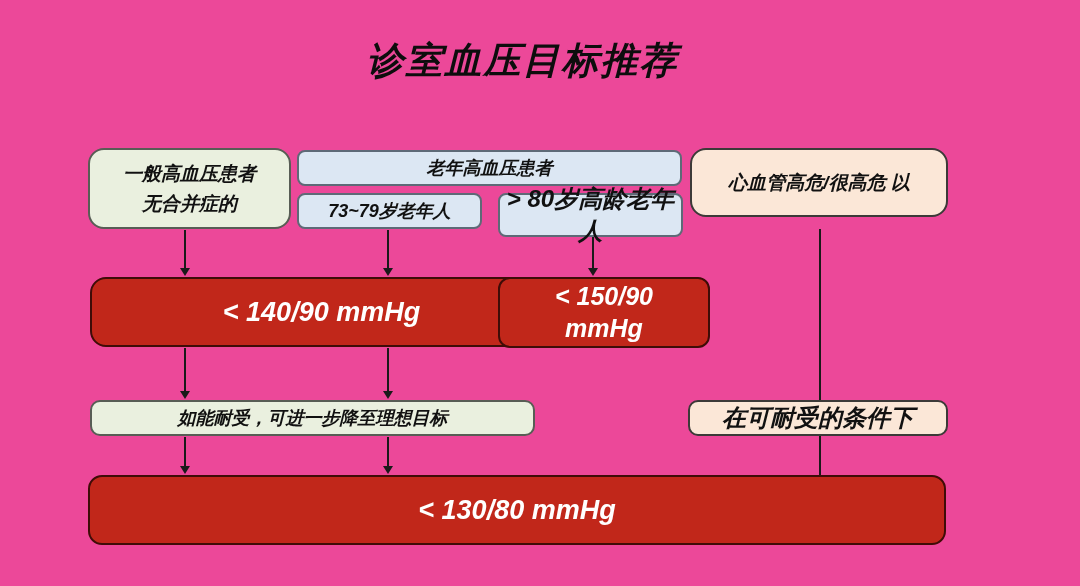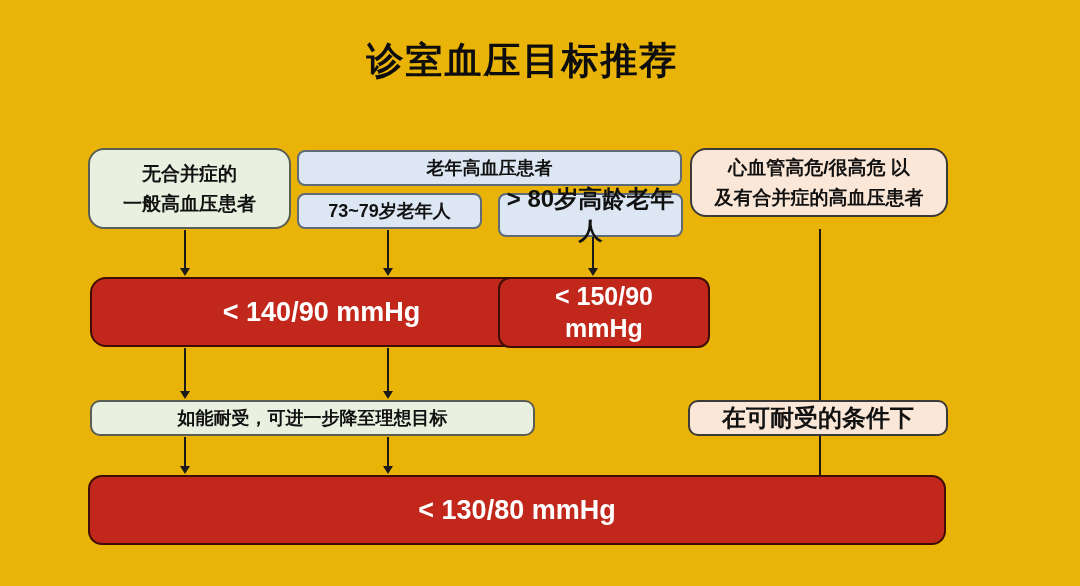--- a/index.html
+++ b/index.html
@@ -1,17 +1,17 @@
 <!DOCTYPE html>
 <html style="--red: #c1271a; --green-fill: #eaf0df; --blue-fill: #dce7f3; --peach-fill: #fbe7d7; --arrow: #1a1a1a;"><head>
 <meta charset="utf-8">
 <style>
   html,body{margin:0;padding:0;background:#fff;}
   body{width:1080px;height:586px;font-family:"Liberation Sans","DejaVu Sans",sans-serif;}
-  .canvas{position:relative;width:1080px;height:586px;background:#eab308;overflow:hidden;}
+  .canvas{position:relative;width:1080px;height:586px;background:#ec4899;overflow:hidden;font-style:italic;}
 
   .title{position:absolute;left:0;top:36px;width:1045px;margin:0;text-align:center;
          font-size:37px;font-weight:800;color:#0d0d0d;letter-spacing:2px;}
 
   .box{position:absolute;box-sizing:border-box;display:flex;flex-direction:column;
        align-items:center;justify-content:center;text-align:center;
        font-weight:700;color:#111;z-index:1;}
 
   .green{background:var(--green-fill,#eaf0df);border:2px solid #585d55;}
   .blue{background:var(--blue-fill,#dce7f3);border:2px solid #5e6a77;}
@@ -41,39 +41,38 @@
   .vline{position:absolute;width:2px;background:var(--arrow,#1a1a1a);z-index:0;}
 </style>
 </head>
 <body>
 
 <div class="canvas">
 
   <h1 class="title">诊室血压目标推荐</h1>
 
   <div class="box green" id="b-uncomplicated">
+    <span>一般高血压患者</span>
     <span>无合并症的</span>
-    <span>一般高血压患者</span>
   </div>
 
   <div class="box blue" id="b-elderly">
     <span>老年高血压患者</span>
   </div>
 
   <div class="box blue" id="b-age6579">
     <span>73~79岁老年人</span>
   </div>
 
   <div class="box blue" id="b-age80">
     <span>&gt; 80岁高龄老年人</span>
   </div>
 
   <div class="box peach" id="b-highrisk">
     <span>心血管高危/很高危  以</span>
-    <span>及有合并症的高血压患者</span>
   </div>
 
   <div class="box red" id="b-t140">
     <span>&lt; 140/90 mmHg</span>
   </div>
 
   <div class="box red" id="b-t150">
     <span>&lt; 150/90</span>
     <span>mmHg</span>
   </div>

